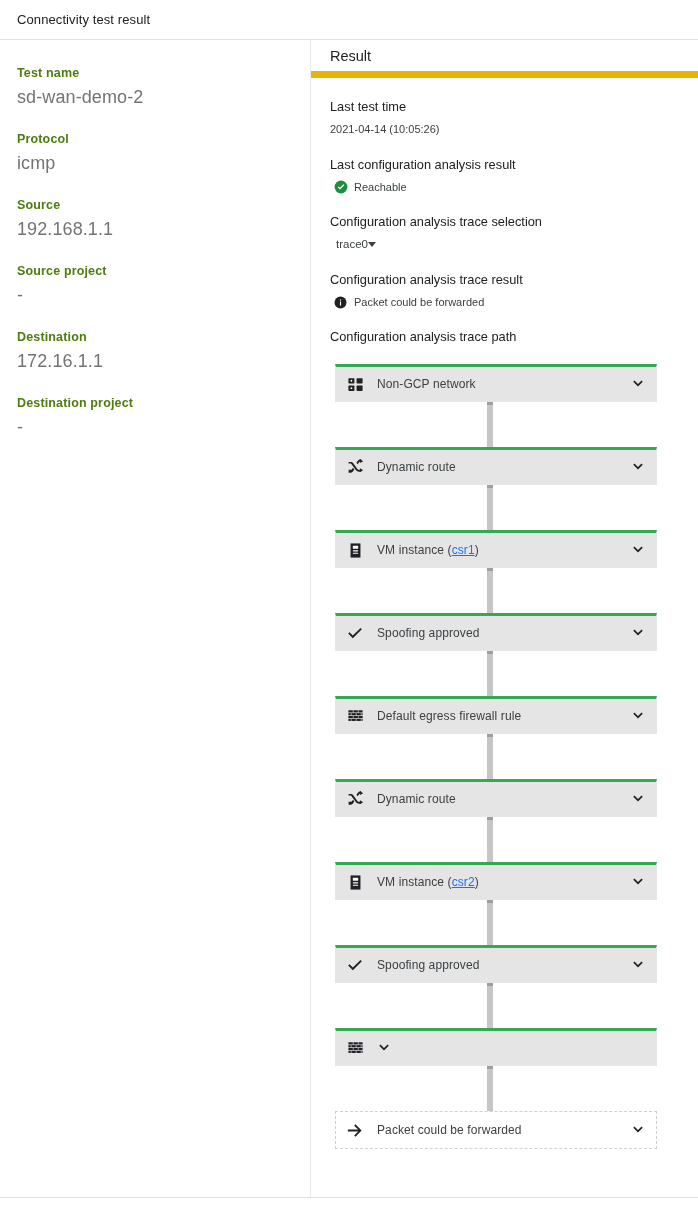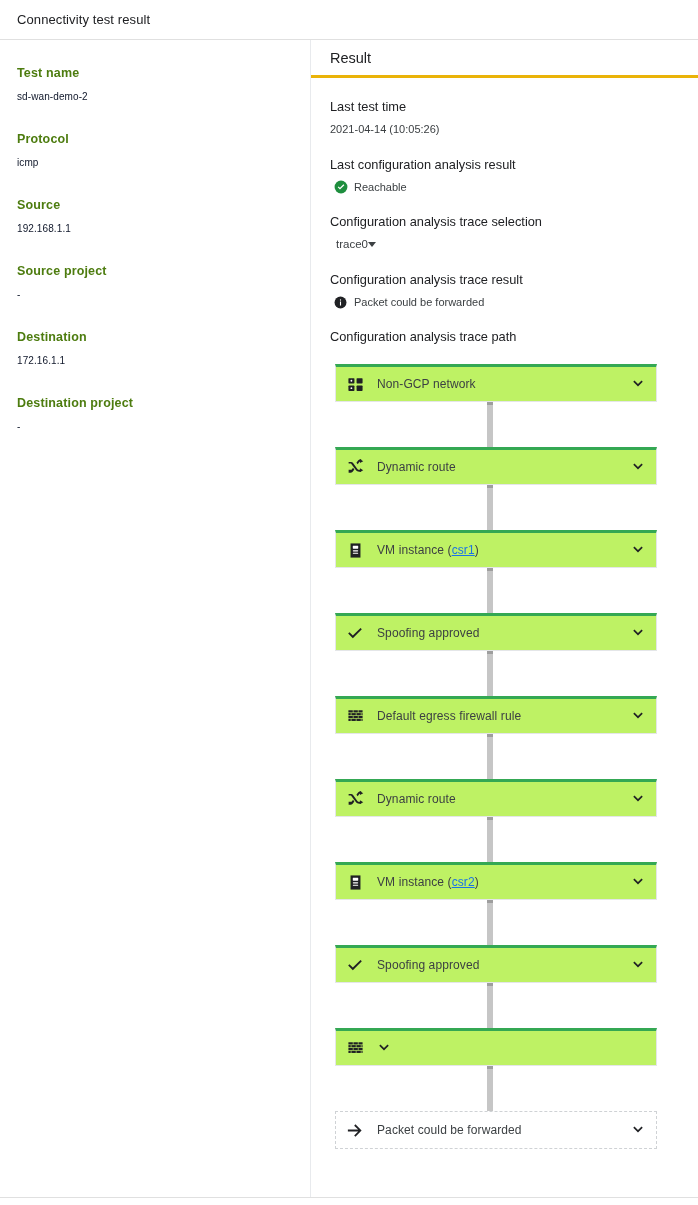--- a/index.html
+++ b/index.html
@@ -55,35 +55,35 @@
   
   .field { margin-bottom: 24px; }
   .field-label {
     font-size: 12.5px;
     font-weight: 700;
     color: #4d7c0f;
     line-height: 18px;
     letter-spacing: 0.15px;
   }
   .field-value {
-    font-size: 10px;
+    font-size: 18px;
     font-weight: 400;
-    color: #0f172a;
+    color: #737373;
     line-height: 18px;
     margin-top: 6px;
     letter-spacing: 0.1px;
   }
 
   
   .result-header {
     height: 38px;
     display: flex;
     align-items: center;
     padding-left: 19px;
-    border-bottom: 3px solid #eab308;
+    border-bottom: 7px solid #eab308;
     box-sizing: border-box;
   }
   .result-header .h {
     font-size: 14.5px;
     color: #202124;
     font-weight: 400;
   }
 
   .result-body {
     padding: 20px 19px 0 19px;
@@ -159,21 +159,21 @@
     height:3px;
     background:#9e9e9e;
   }
   .card {
     position: absolute;
     left: 5px;
     top: 0;
     width: 322px;
     height: 38px;
     box-sizing: border-box;
-    background: #bef264;
+    background: #e5e5e5;
     border: 1px solid #e4e6e8;
     border-top: 3px solid #34a853;
     display: flex;
     align-items: center;
     padding: 0 11px 0 10px;
     z-index: 1;
     cursor: pointer;
   }
   .card.terminal {
     border: 1px dashed #cfd2d5;

